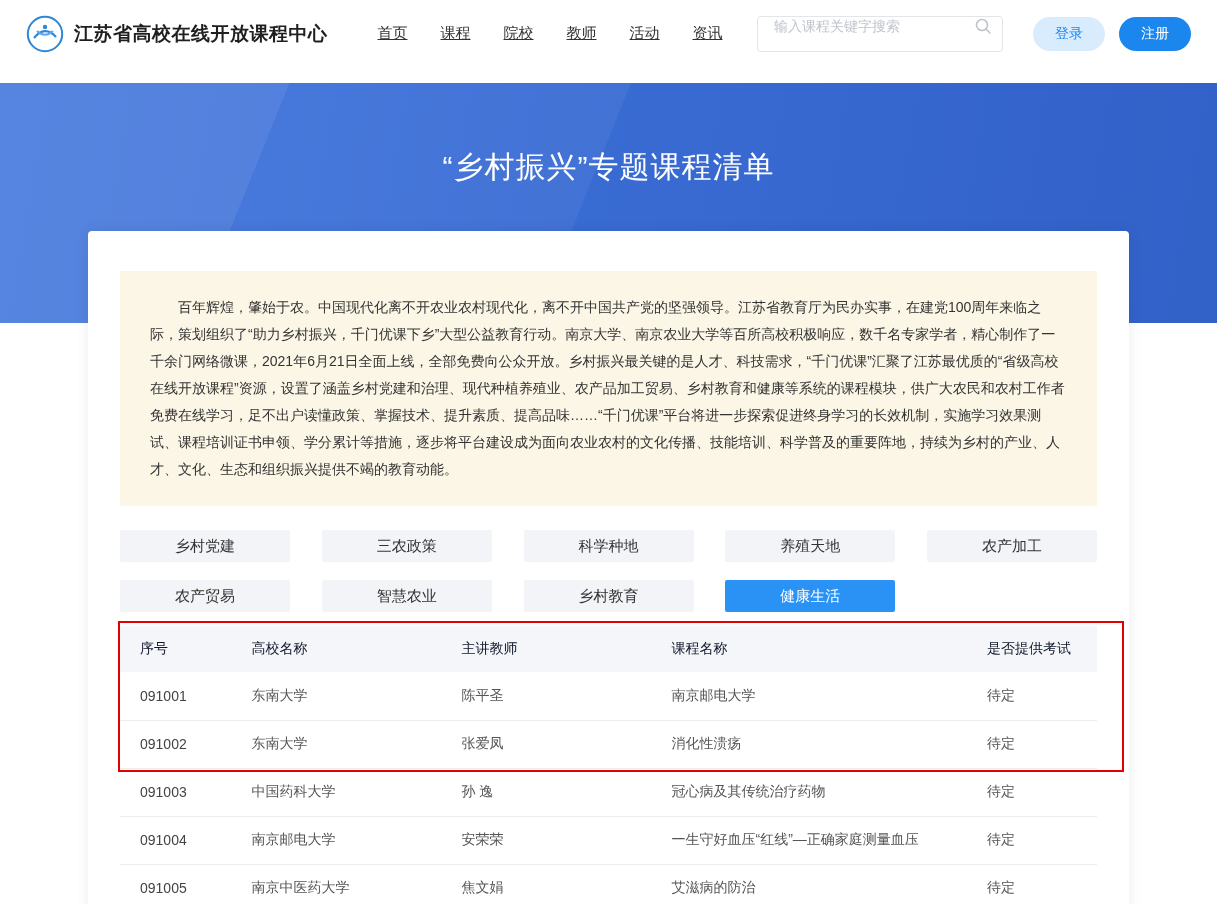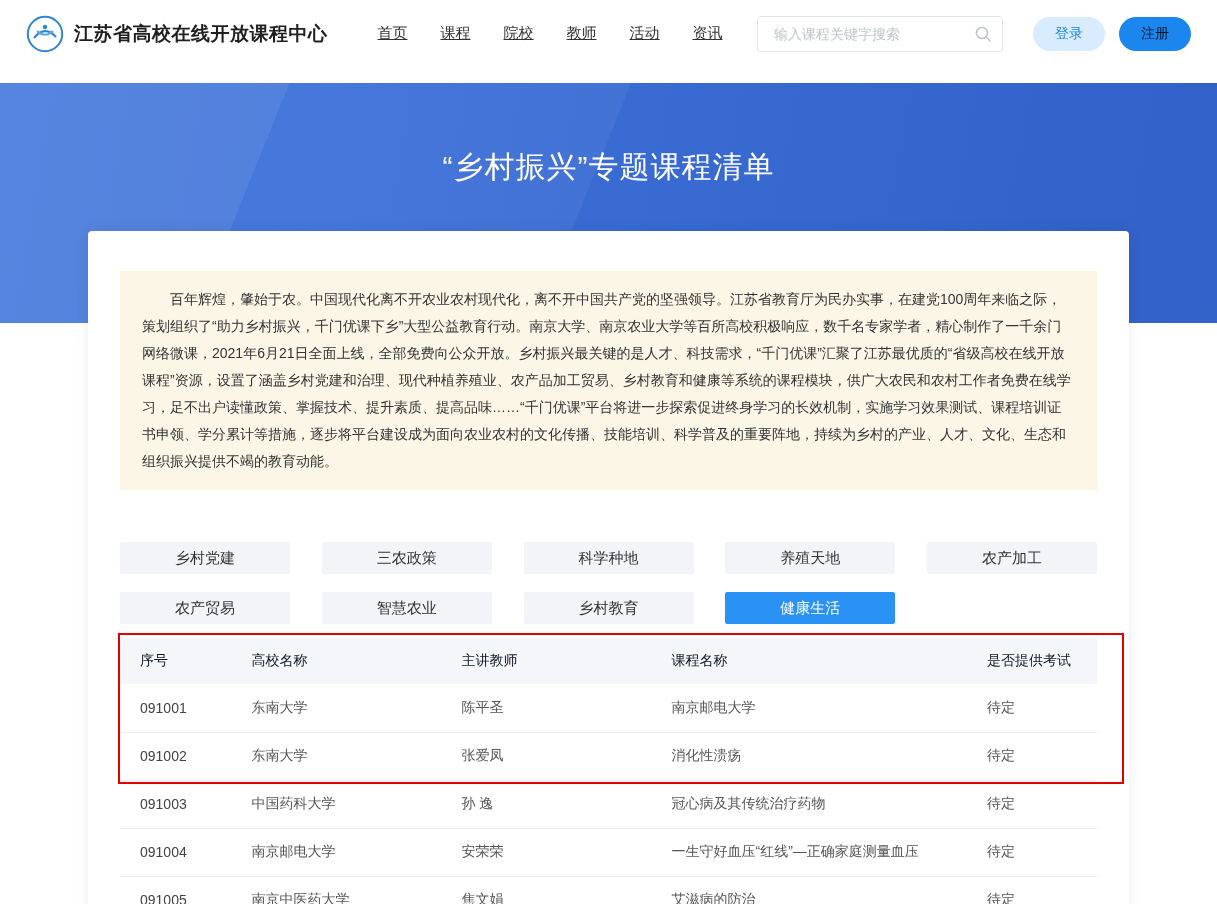--- a/index.html
+++ b/index.html
@@ -15,35 +15,35 @@
     height:67px; background:#fff; display:flex; align-items:center;
     padding:0 26px; position:relative; z-index:10;
   }
   .logo-wrap { display:flex; align-items:center; gap:10px;justify-content:flex-end; }
   .logo-svg { width:38px; height:38px; display:block; }
   .site-title { font-size:19px; font-weight:bold; color:#1f1f1f; letter-spacing:0.5px; white-space:nowrap; }
   .main-nav { display:flex; gap:33px; margin-left:50px;text-decoration:underline; }
   .main-nav a { font-size:15px; color:#333; text-decoration:none; cursor:pointer; white-space:nowrap; }
   .search-box {
     margin-left:auto; width:246px; height:36px; border:1px solid #e3e5e8;
-    border-radius:4px; display:flex; align-items:center; padding:0 10px 0 14px; background:#fff;
+    border-radius:4px; display:flex; align-items:flex-start; padding:0 10px 0 14px; background:#fff;
   }
   .search-box input {
     border:none; outline:none; flex:1; font-size:14px; color:#333;
     font-family:inherit; background:transparent; min-width:0;
   }
   .search-box input::placeholder { color:#c0c4cc; }
   .search-icon svg { display:block; }
   .auth-buttons { display:flex; gap:14px; margin-left:30px; }
   .btn-pill {
     width:72px; height:34px; border:none; border-radius:17px; font-size:14px;
     cursor:pointer; font-family:inherit; display:flex; align-items:center; justify-content:center;
   }
   .btn-login { background:#d9ecfd; color:#1b86ee; }
-  .btn-register { background:#1b86ee; color:#0f172a; }
+  .btn-register { background:#1b86ee; color:#ffffff; }
 
   
   .banner {
     height:240px; text-align:center;
     background-image:
       linear-gradient(112deg, rgba(255,255,255,0.07) 22%, rgba(255,255,255,0) 22.05%),
       linear-gradient(112deg, rgba(255,255,255,0.05) 48%, rgba(255,255,255,0) 48.05%),
       linear-gradient(100deg, #3f75dd 0%, #3261c8 100%);
   }
   .banner h1 {
@@ -52,26 +52,26 @@
   }
 
   
   .card {
     width:1041px; margin:-92px auto 0; background:#fff; border-radius:4px;
     box-shadow:0 0 14px rgba(0,0,0,0.08); padding:40px 32px 0; position:relative;
   }
   .intro-box {
     background:#fcf6e6; padding:15px 22px; font-size:14px; line-height:27px; color:#333;
   }
-  .intro-box p { margin:0; text-indent:2em; }
+  .intro-box p { margin:8px; text-indent:2em; }
 
   
   .categories {
     display:grid; grid-template-columns:repeat(5,170px);
-    justify-content:space-between; row-gap:18px; margin-top:52px;
+    justify-content:space-between; row-gap:18px; margin-top:24px;
   }
   .cat-btn {
     height:32px; background:#f2f4f7; border:none; border-radius:2px;
     font-size:15px; color:#333; cursor:pointer; font-family:inherit;
     display:flex; align-items:center; justify-content:center;
   }
   .cat-btn.selected { background:#2b92f5; color:#fff; }
 
   
   .table-wrap { margin-top:14px; position:relative; }

